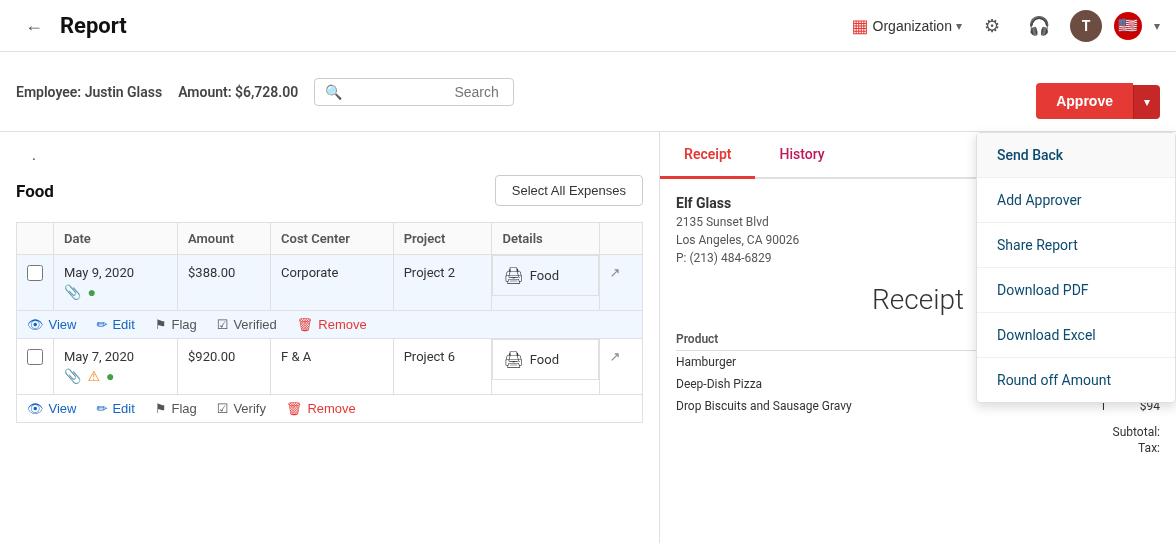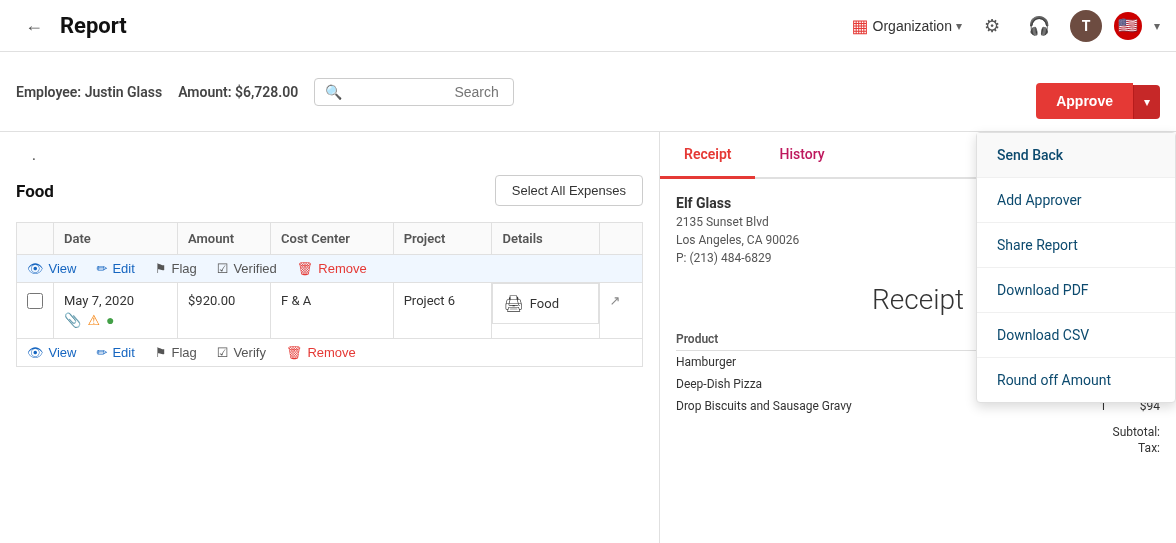--- a/index.html
+++ b/index.html
@@ -230,20 +230,42 @@
           <th>Date</th>
           <th>Amount</th>
           <th>Cost Center</th>
           <th>Project</th>
           <th>Details</th>
           <th></th>
         </tr>
       </thead>
       <tbody>
 
+        <tr class="expense-row expanded">
+          <td>
+            <input type="checkbox" class="checkbox" style="">
+          </td>
+          <td>
+            <div class="date-cell">May 9, 2020</div>
+            <div class="icons-row">
+              <span title="Attachment">📎</span>
+              <span style="color:#43a047;">●</span>
+            </div>
+          </td>
+          <td>$388.00</td>
+          <td>Corporate</td>
+          <td>Project 2</td>
+          <td class="details-cell">
+            <span style="font-size:16px;">🖨</span>
+            Food
+          </td>
+          <td>
+            <span class="external-link-icon">↗</span>
+          </td>
+        </tr>
 
         <tr class="action-row">
           <td colspan="7">
             <div class="action-buttons">
               <button class="action-btn">
                 <span>👁</span> View
               </button>
               <button class="action-btn">
                 <span>✏</span> Edit
               </button>
@@ -350,17 +372,17 @@
         <div>Subtotal:</div>
         <div>Tax:</div>
       </div>
     </div>
 
     <div class="dropdown-menu">
       <div class="dropdown-item active">Send Back</div>
       <div class="dropdown-item">Add Approver</div>
       <div class="dropdown-item">Share Report</div>
       <div class="dropdown-item">Download PDF</div>
-      <div class="dropdown-item">Download CSV</div>
+      <div class="dropdown-item">Download Excel</div>
       <div class="dropdown-item">Round off Amount</div>
     </div>
   </div>
 </div>
 
 </body></html>

